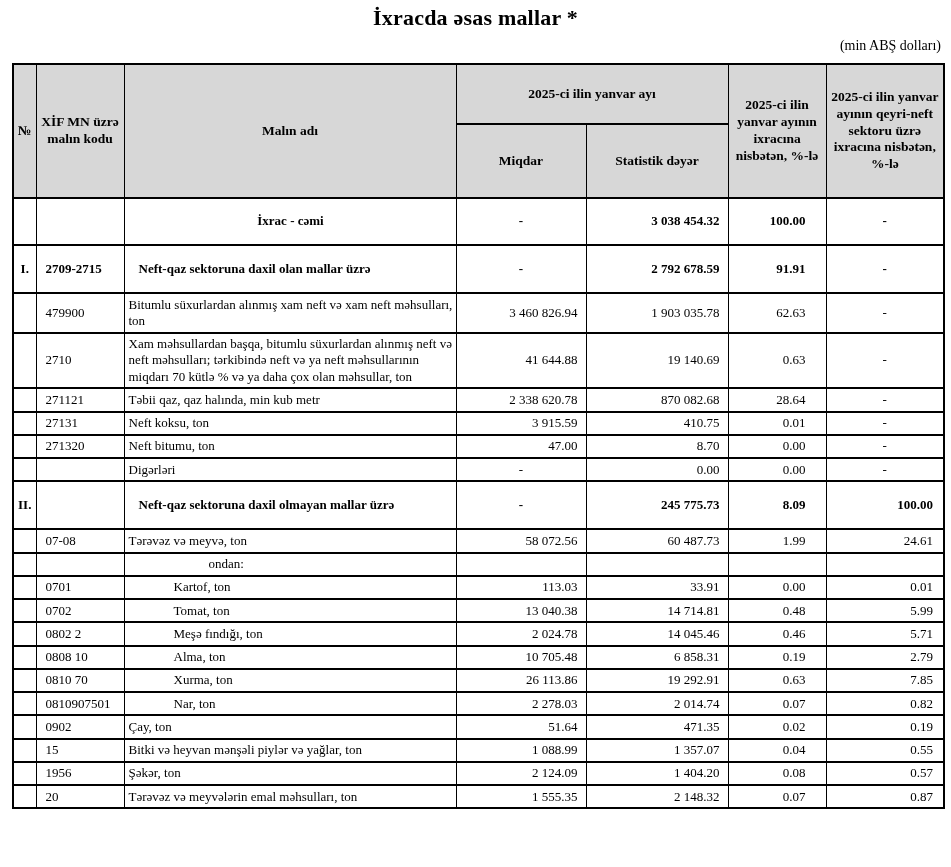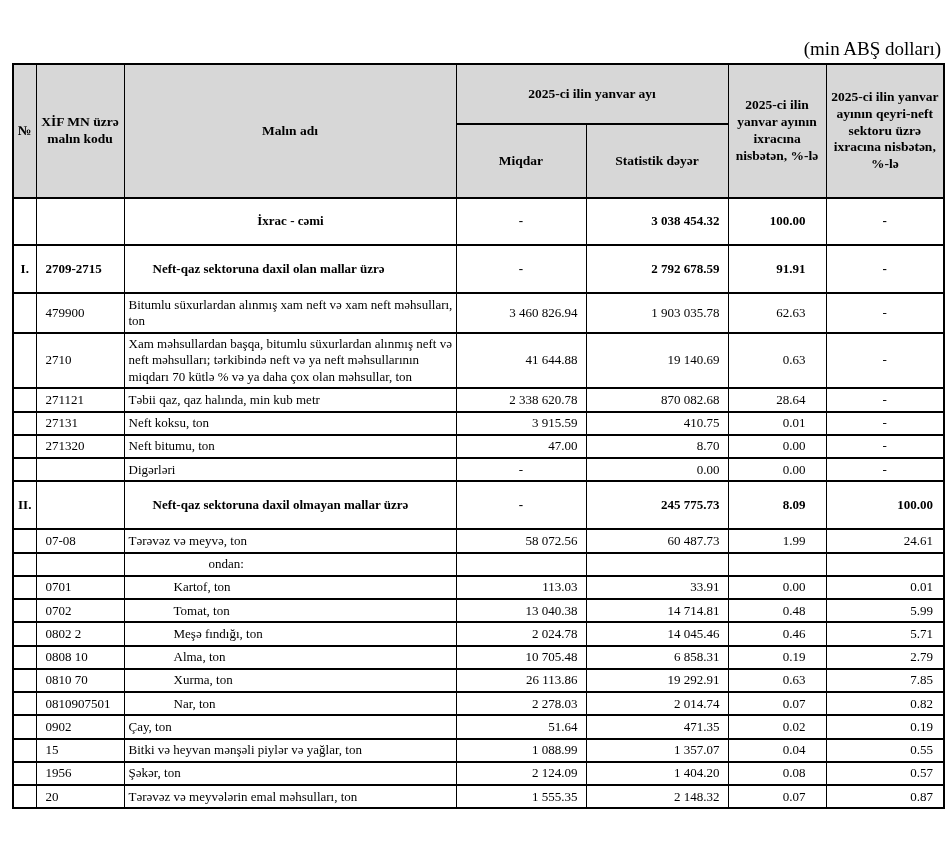--- a/index.html
+++ b/index.html
@@ -16,21 +16,21 @@
     text-align: center;
     padding-top: 5px;
     font-size: 22px;
     font-weight: bold;
     letter-spacing: 0.2px;
   }
   .unit-note {
     position: absolute;
     right: 10px;
     top: 38px;
-    font-size: 19px;
+    font-size: 14px;
   }
   table.exports {
     position: absolute;
     left: 12px;
     top: 63px;
     width: 931px;
     border-collapse: collapse;
     table-layout: fixed;
     border: 2px solid #000;
   }
@@ -62,28 +62,29 @@
   .col-code { text-align: left; padding-left: 9px; }
   .col-name { text-align: left; padding-left: 4px; }
   .col-qty, .col-value { text-align: right; padding-right: 8px; }
   .col-share  { text-align: right; padding-right: 20px; }
   .col-nonoil { text-align: right; padding-right: 10px; }
   td.center { text-align: center; padding-right: 3px; }
   tr.row-total td, tr.row-section td { font-weight: bold; }
   tr.row-total td { height: 40px; }
   tr.row-section td { height: 41px; }
   tr.row-total .col-name { text-align: center; }
-  tr.row-section .col-name { padding-left: 28px; }
+  tr.row-section .col-name { padding-left: 14px; }
   td.indent-1 { padding-left: 49px; }
   td.indent-2 { padding-left: 84px; }
 </style>
 </head>
 <body>
 
 <div class="page">
+  <div class="title">İxracda əsas mallar *</div>
   <div class="unit-note">(min ABŞ dolları)</div>
 
   <table class="exports">
     <colgroup>
       <col style="width:23px">
         <col style="width:88px">
         <col style="width:332px">
       <col style="width:130px">
         <col style="width:142px">
         <col style="width:98px">

